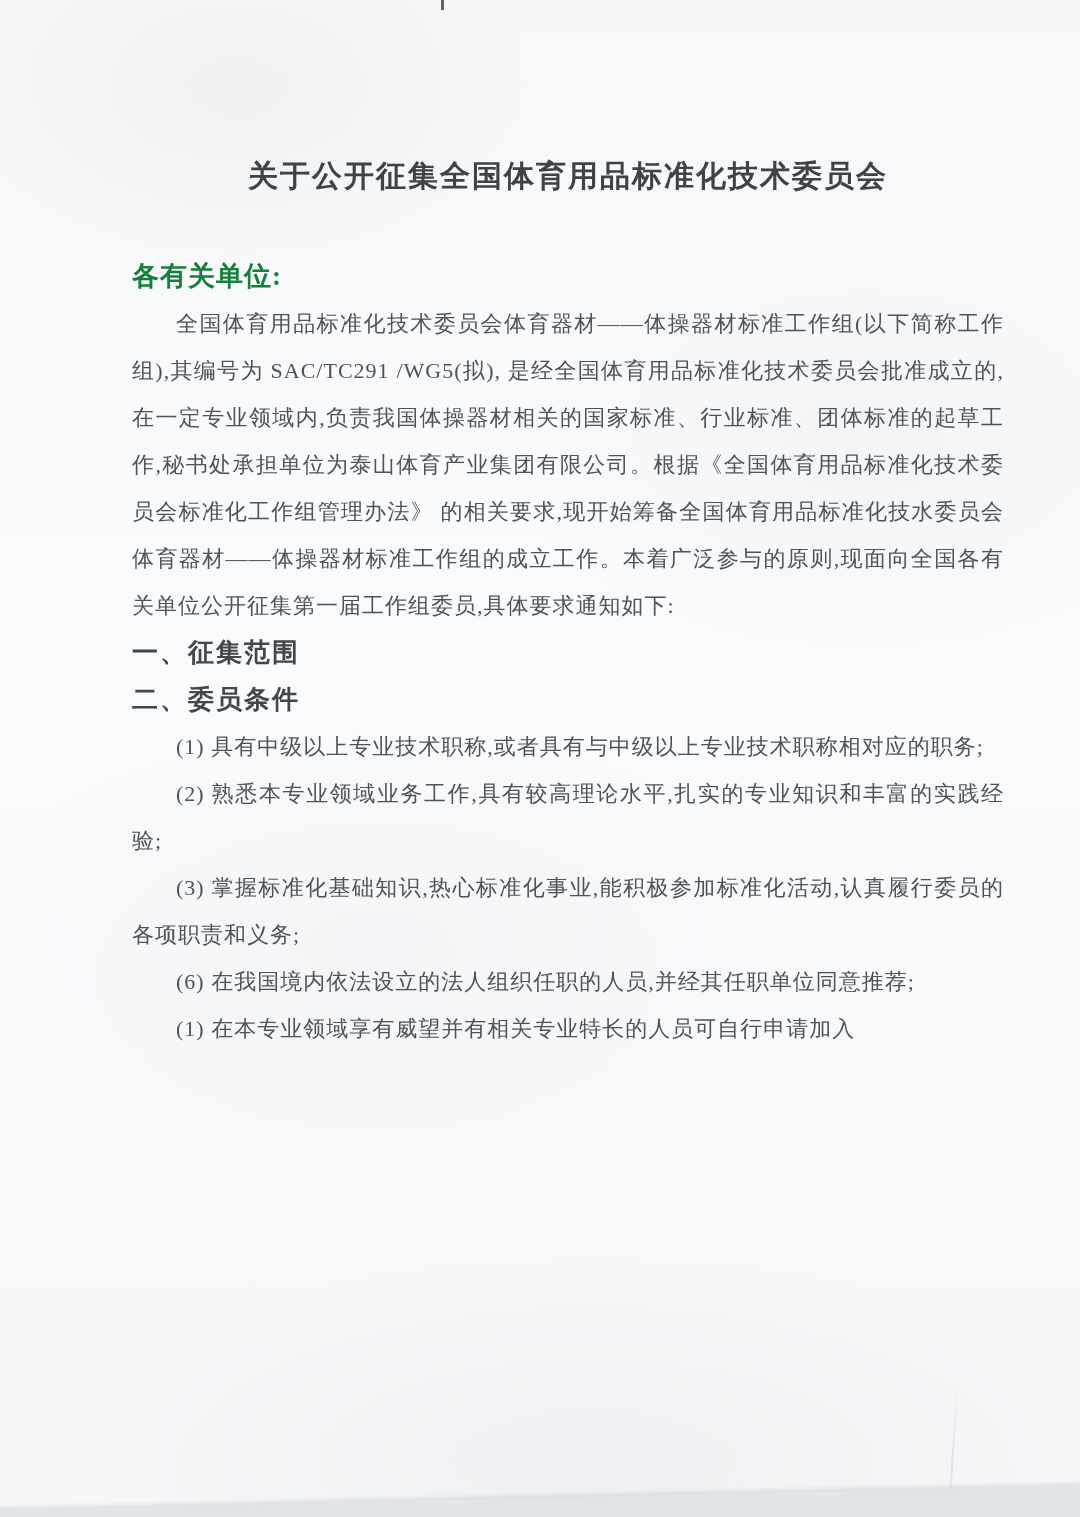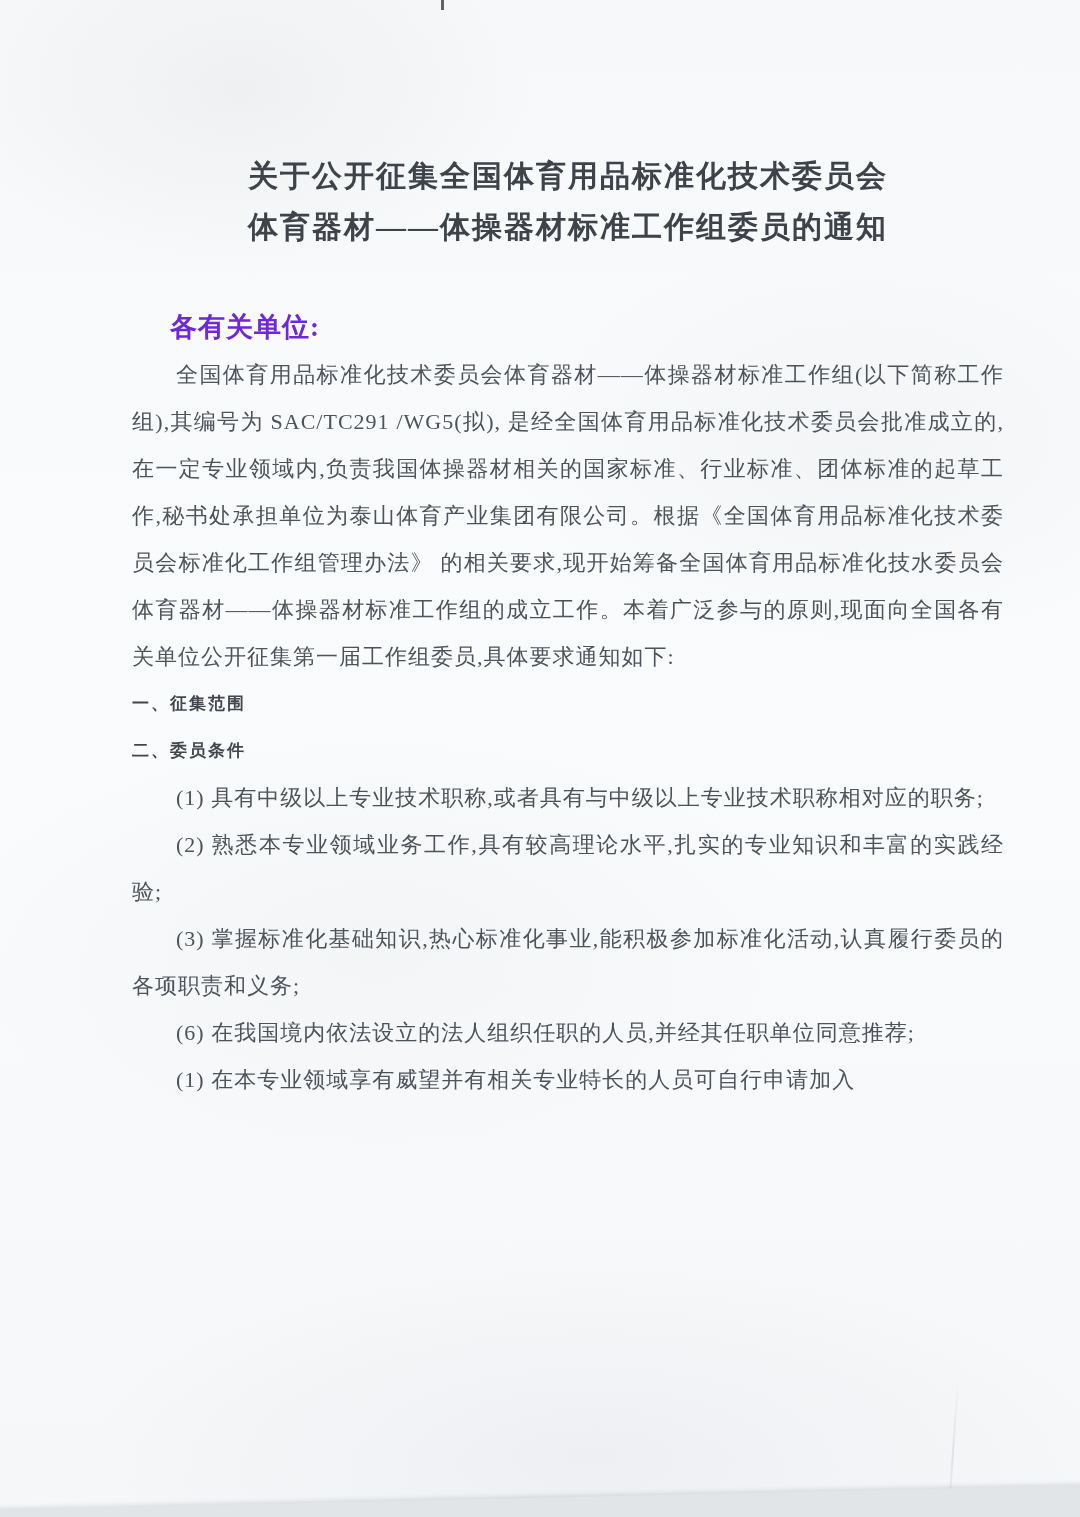--- a/index.html
+++ b/index.html
@@ -79,46 +79,44 @@
     margin-top: 52px;
   }
   .block {
     font-size: 22px;
     line-height: 47px;
     letter-spacing: 1px;
   }
   .salutation {
     font-weight: bold;
     font-size: 27px;
-    color: #6d28d9;
-    margin-left: 38px;
+    color: #15803d;
   }
   .section-heading {
     font-weight: bold;
-    font-size: 17px;
+    font-size: 26px;
     letter-spacing: 2px;
     color: #42474e;
   }
   .body {
     text-indent: 2em;
     text-align: justify;
   }
 </style>
 </head>
 <body>
 
 <div class="paper"></div>
 <div class="top-tick"></div>
 <div class="crease"></div>
 <div class="bottom-edge"></div>
 
 <div class="doc-content">
   <div class="doc-title">
     <div>关于公开征集全国体育用品标准化技术委员会</div>
-    <div>体育器材——体操器材标准工作组委员的通知</div>
   </div>
   <div class="blocks">
       <div class="block salutation">各有关单位:</div>
       <div class="block body">全国体育用品标准化技术委员会体育器材——体操器材标准工作组(以下简称工作组),其编号为 SAC/TC291 /WG5(拟), 是经全国体育用品标准化技术委员会批准成立的,在一定专业领域内,负责我国体操器材相关的国家标准、行业标准、团体标准的起草工作,秘书处承担单位为泰山体育产业集团有限公司。根据《全国体育用品标准化技术委员会标准化工作组管理办法》 的相关要求,现开始筹备全国体育用品标准化技水委员会体育器材——体操器材标准工作组的成立工作。本着广泛参与的原则,现面向全国各有关单位公开征集第一届工作组委员,具体要求通知如下:</div>
       <div class="block section-heading">一、征集范围</div>
       <div class="block section-heading">二、委员条件</div>
       <div class="block body">(1) 具有中级以上专业技术职称,或者具有与中级以上专业技术职称相对应的职务;</div>
       <div class="block body">(2) 熟悉本专业领域业务工作,具有较高理论水平,扎实的专业知识和丰富的实践经验;</div>
       <div class="block body">(3) 掌握标准化基础知识,热心标准化事业,能积极参加标准化活动,认真履行委员的各项职责和义务;</div>
       <div class="block body">(6) 在我国境内依法设立的法人组织任职的人员,并经其任职单位同意推荐;</div>

